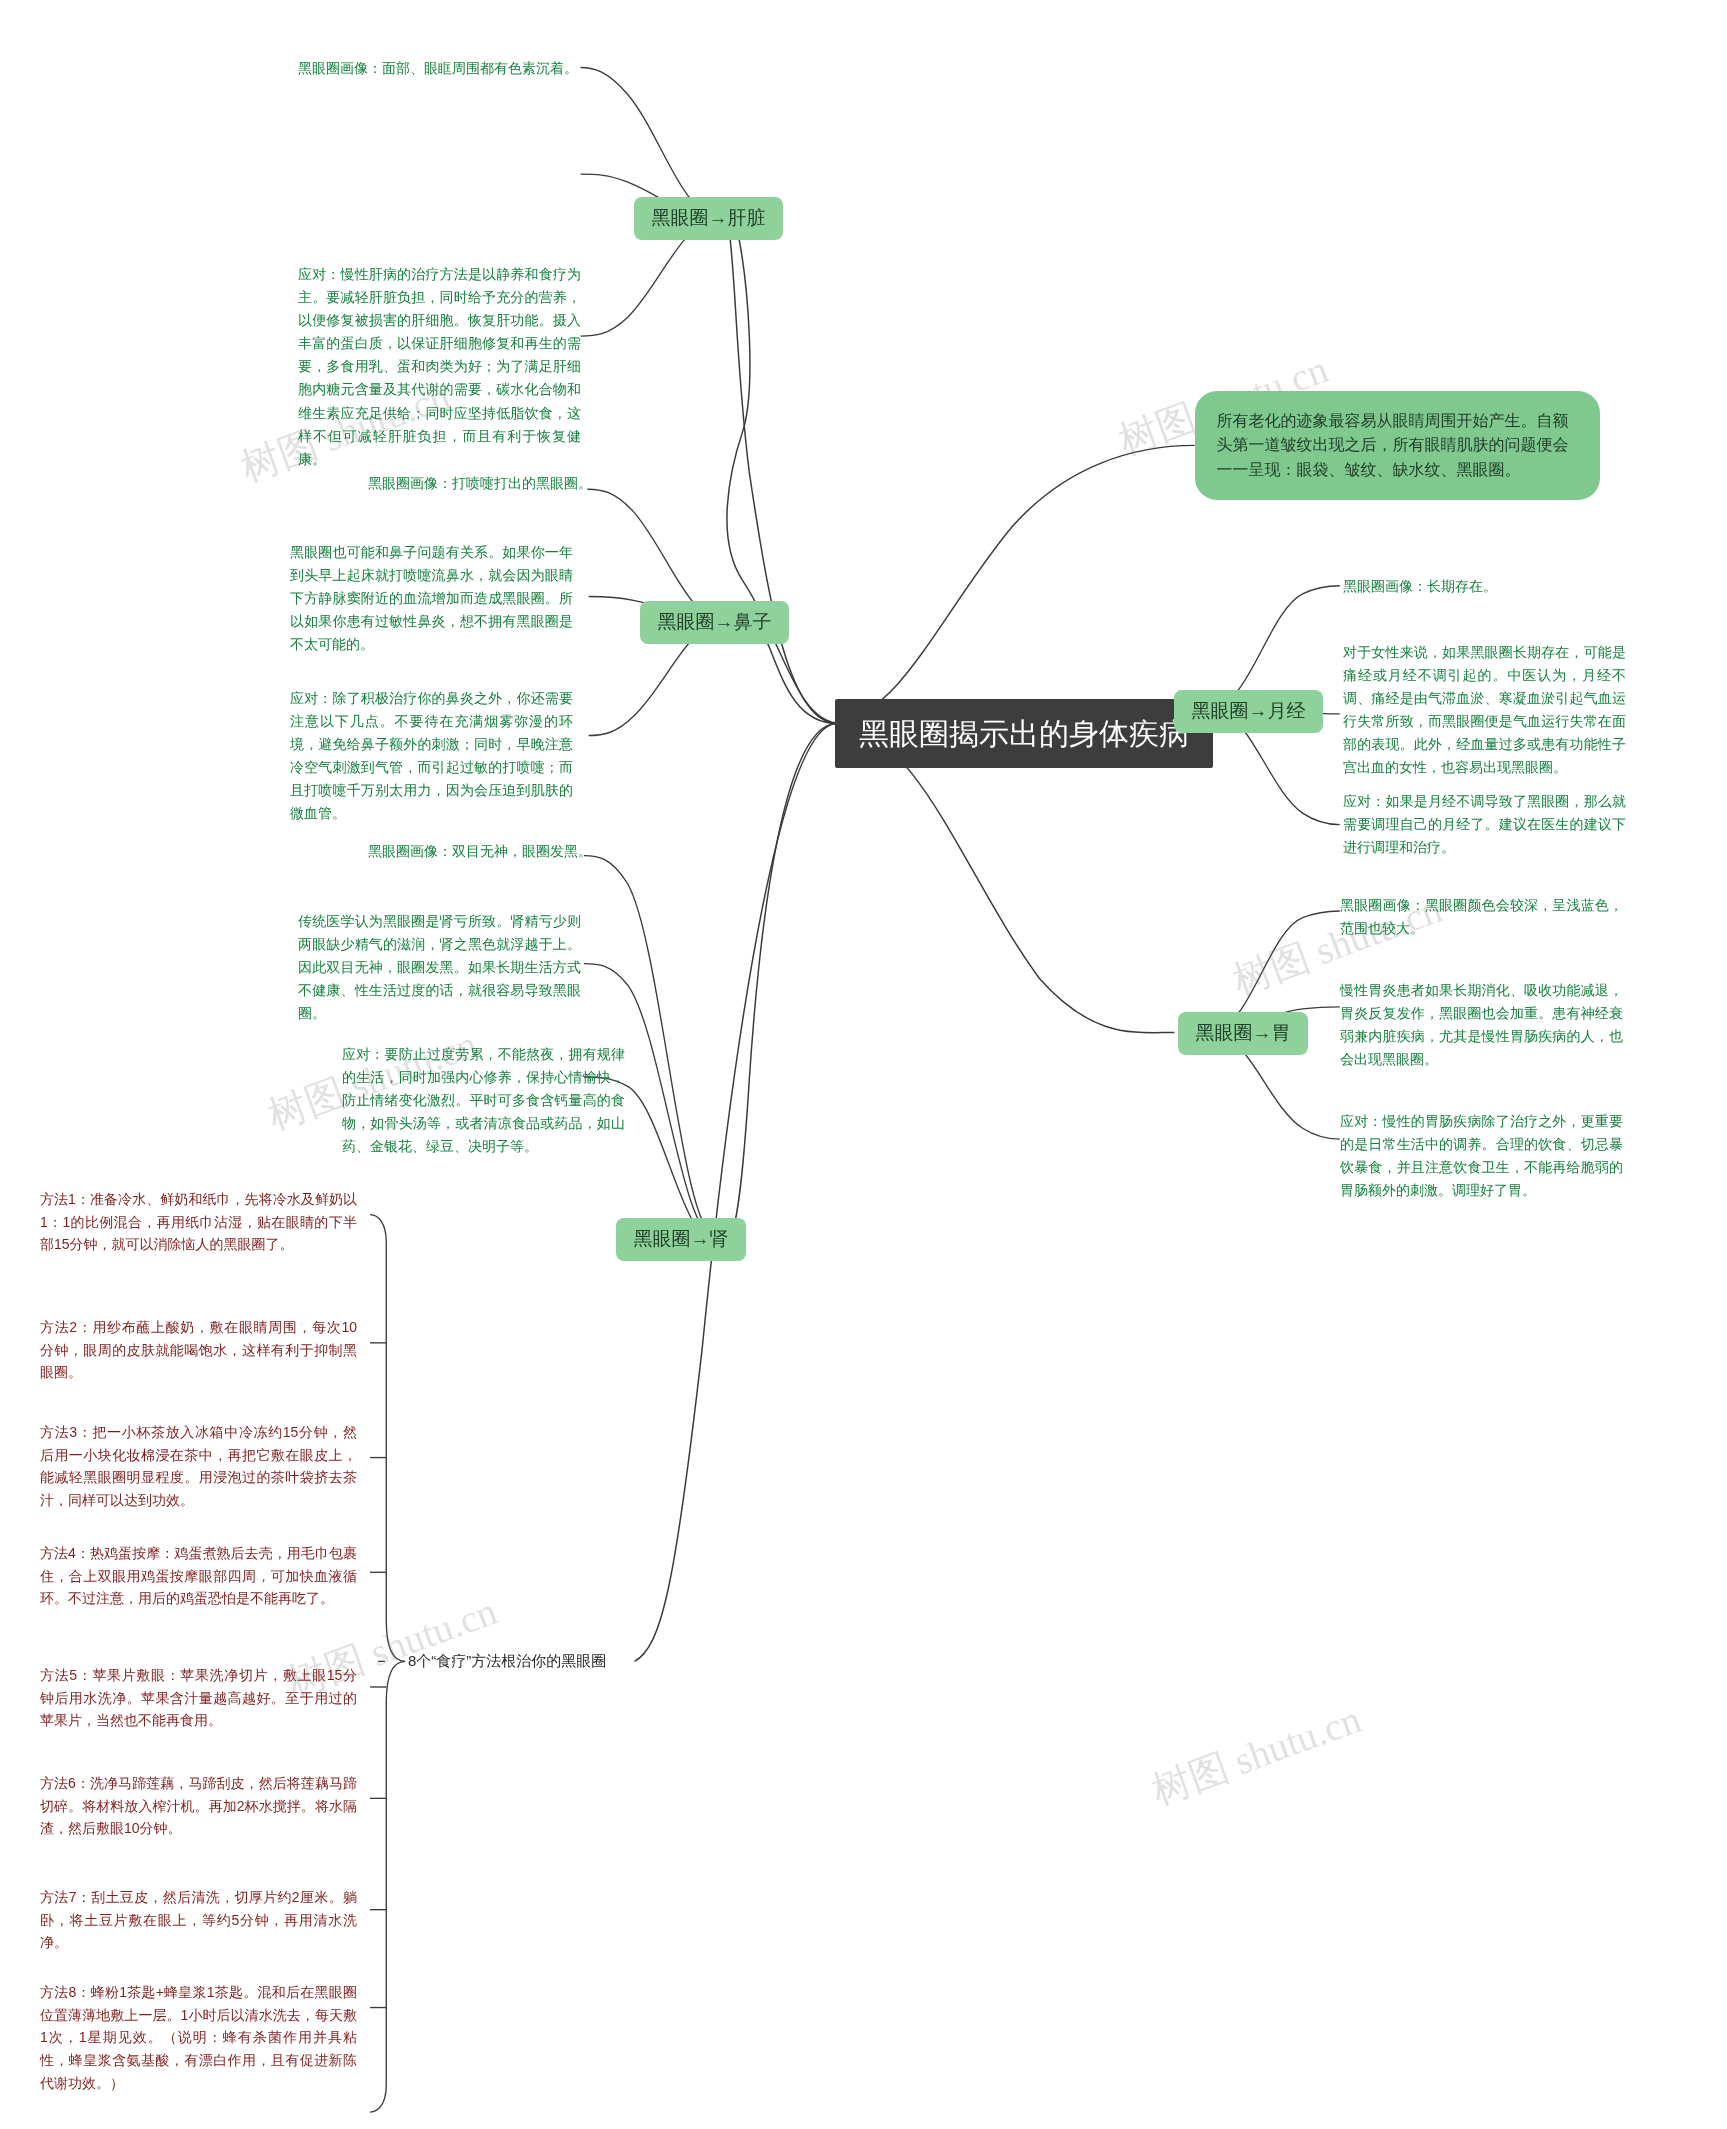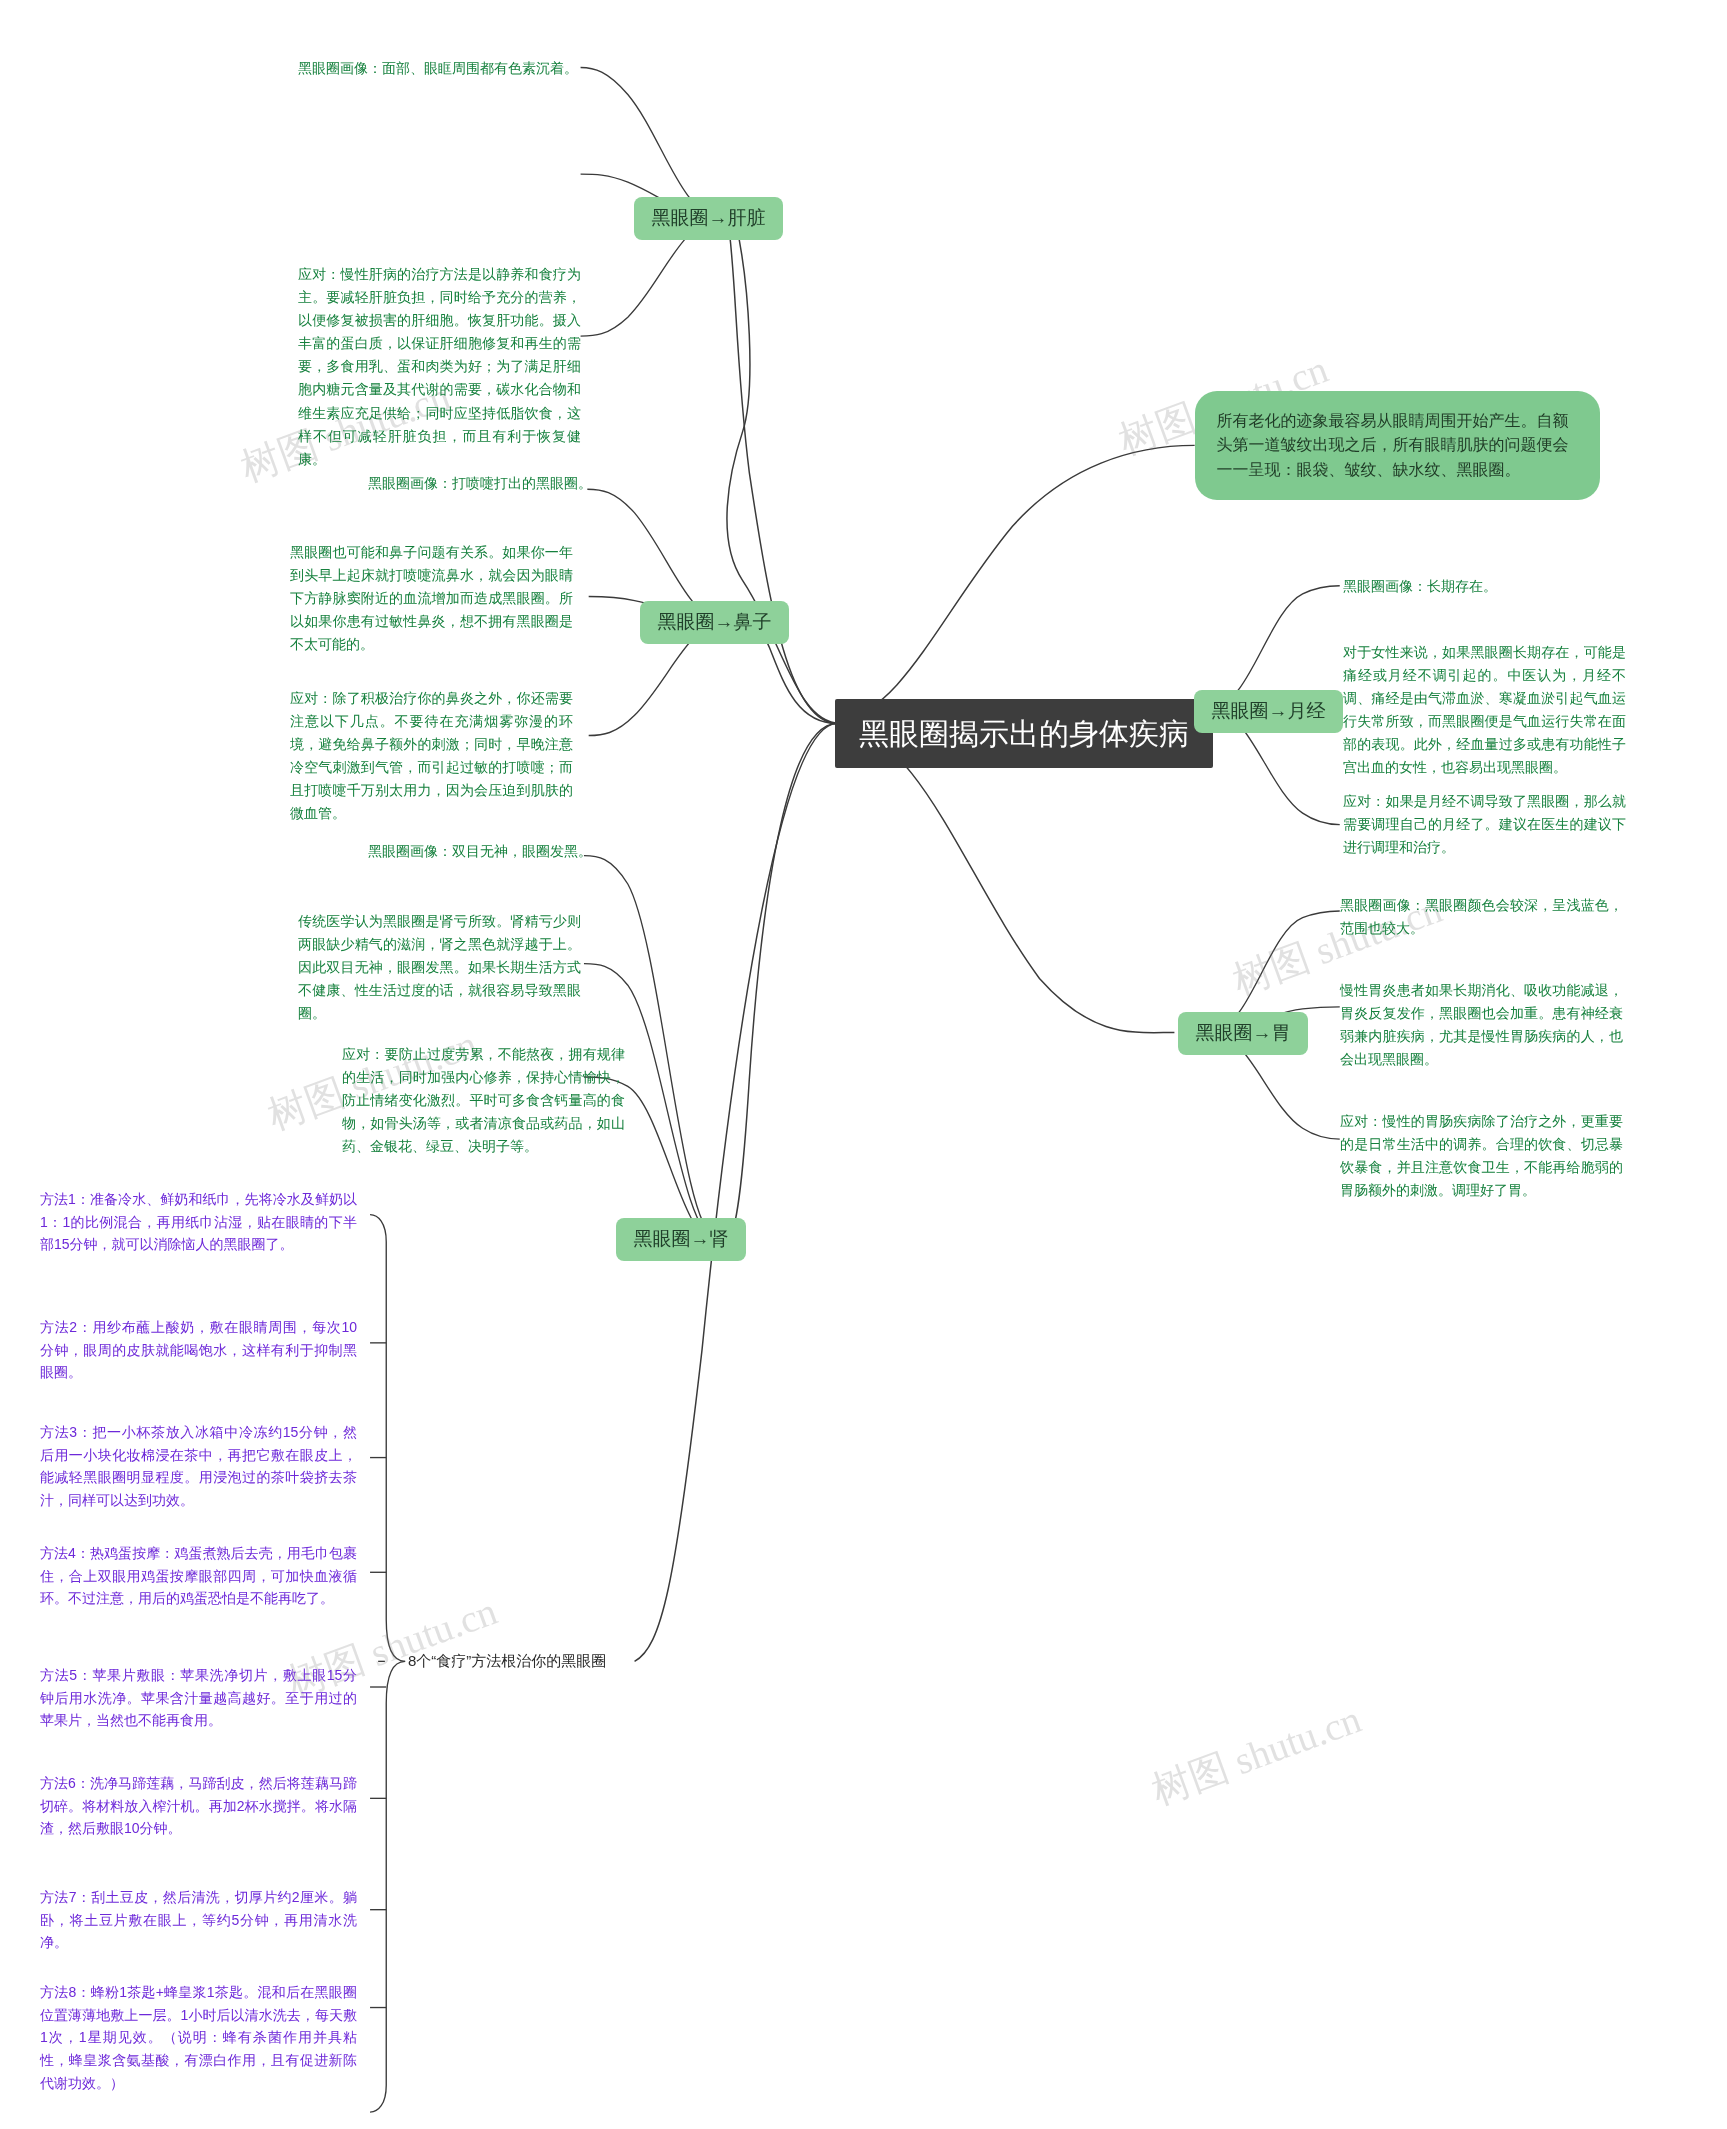--- a/index.html
+++ b/index.html
@@ -20,21 +20,21 @@
   }
   .green-box{
     background:#7fc98f;color:#1f3b26;border-radius:22px;
     padding:17.5px 21.6px;font-size:16px;line-height:1.55;
   }
   .leaf{
     font-size:14px;line-height:1.65;color:#15803d;
     text-align:justify;
   }
   .method{
-    font-size:14px;line-height:1.62;color:#6d28d9;text-align:justify;
+    font-size:14px;line-height:1.62;color:#7f1d1d;text-align:justify;
   }
   .branch-label{
     font-size:15px;line-height:1.5;color:#2a2a2a;white-space:nowrap;
   }
 
   
   .wm{position:absolute;color:rgba(120,120,120,0.22);font-size:39px;
       font-family:"Liberation Serif","DejaVu Serif",serif;
       transform:rotate(-20deg);white-space:nowrap;pointer-events:none;}
 </style>
@@ -125,21 +125,21 @@
   <div class="node topic" style="left:640px;top:601px;">黑眼圈→鼻子</div>
   <div class="node leaf" style="left:368px;top:472px;width:283px;">黑眼圈画像：打喷嚏打出的黑眼圈。</div>
   <div class="node leaf" style="left:290px;top:541px;width:283px;">黑眼圈也可能和鼻子问题有关系。如果你一年到头早上起床就打喷嚏流鼻水，就会因为眼睛下方静脉窦附近的血流增加而造成黑眼圈。所以如果你患有过敏性鼻炎，想不拥有黑眼圈是不太可能的。</div>
   <div class="node leaf" style="left:290px;top:687px;width:283px;">应对：除了积极治疗你的鼻炎之外，你还需要注意以下几点。不要待在充满烟雾弥漫的环境，避免给鼻子额外的刺激；同时，早晚注意冷空气刺激到气管，而引起过敏的打喷嚏；而且打喷嚏千万别太用力，因为会压迫到肌肤的微血管。</div>
 
   <div class="node topic" style="left:616px;top:1218px;">黑眼圈→肾</div>
   <div class="node leaf" style="left:368px;top:840px;width:283px;">黑眼圈画像：双目无神，眼圈发黑。</div>
   <div class="node leaf" style="left:298px;top:910px;width:283px;">传统医学认为黑眼圈是肾亏所致。肾精亏少则两眼缺少精气的滋润，肾之黑色就浮越于上。因此双目无神，眼圈发黑。如果长期生活方式不健康、性生活过度的话，就很容易导致黑眼圈。</div>
   <div class="node leaf" style="left:298px;top:1043px;width:283px;margin-left:44px;">应对：要防止过度劳累，不能熬夜，拥有规律的生活，同时加强内心修养，保持心情愉快，防止情绪变化激烈。平时可多食含钙量高的食物，如骨头汤等，或者清凉食品或药品，如山药、金银花、绿豆、决明子等。</div>
 
-  <div class="node topic" style="left:1174px;top:690px;margin-left:20px;">黑眼圈→月经</div>
+  <div class="node topic" style="left:1174px;top:690px;">黑眼圈→月经</div>
   <div class="node leaf" style="left:1343px;top:575px;width:283px;">黑眼圈画像：长期存在。</div>
   <div class="node leaf" style="left:1343px;top:641px;width:283px;">对于女性来说，如果黑眼圈长期存在，可能是痛经或月经不调引起的。中医认为，月经不调、痛经是由气滞血淤、寒凝血淤引起气血运行失常所致，而黑眼圈便是气血运行失常在面部的表现。此外，经血量过多或患有功能性子宫出血的女性，也容易出现黑眼圈。</div>
   <div class="node leaf" style="left:1343px;top:790px;width:283px;">应对：如果是月经不调导致了黑眼圈，那么就需要调理自己的月经了。建议在医生的建议下进行调理和治疗。</div>
 
   <div class="node topic" style="left:1178px;top:1012px;">黑眼圈→胃</div>
   <div class="node leaf" style="left:1340px;top:894px;width:283px;">黑眼圈画像：黑眼圈颜色会较深，呈浅蓝色，范围也较大。</div>
   <div class="node leaf" style="left:1340px;top:979px;width:283px;">慢性胃炎患者如果长期消化、吸收功能减退，胃炎反复发作，黑眼圈也会加重。患有神经衰弱兼内脏疾病，尤其是慢性胃肠疾病的人，也会出现黑眼圈。</div>
   <div class="node leaf" style="left:1340px;top:1110px;width:283px;">应对：慢性的胃肠疾病除了治疗之外，更重要的是日常生活中的调养。合理的饮食、切忌暴饮暴食，并且注意饮食卫生，不能再给脆弱的胃肠额外的刺激。调理好了胃。</div>
 
   <div class="node branch-label" style="left:408px;top:1650px;">8个“食疗”方法根治你的黑眼圈</div>

